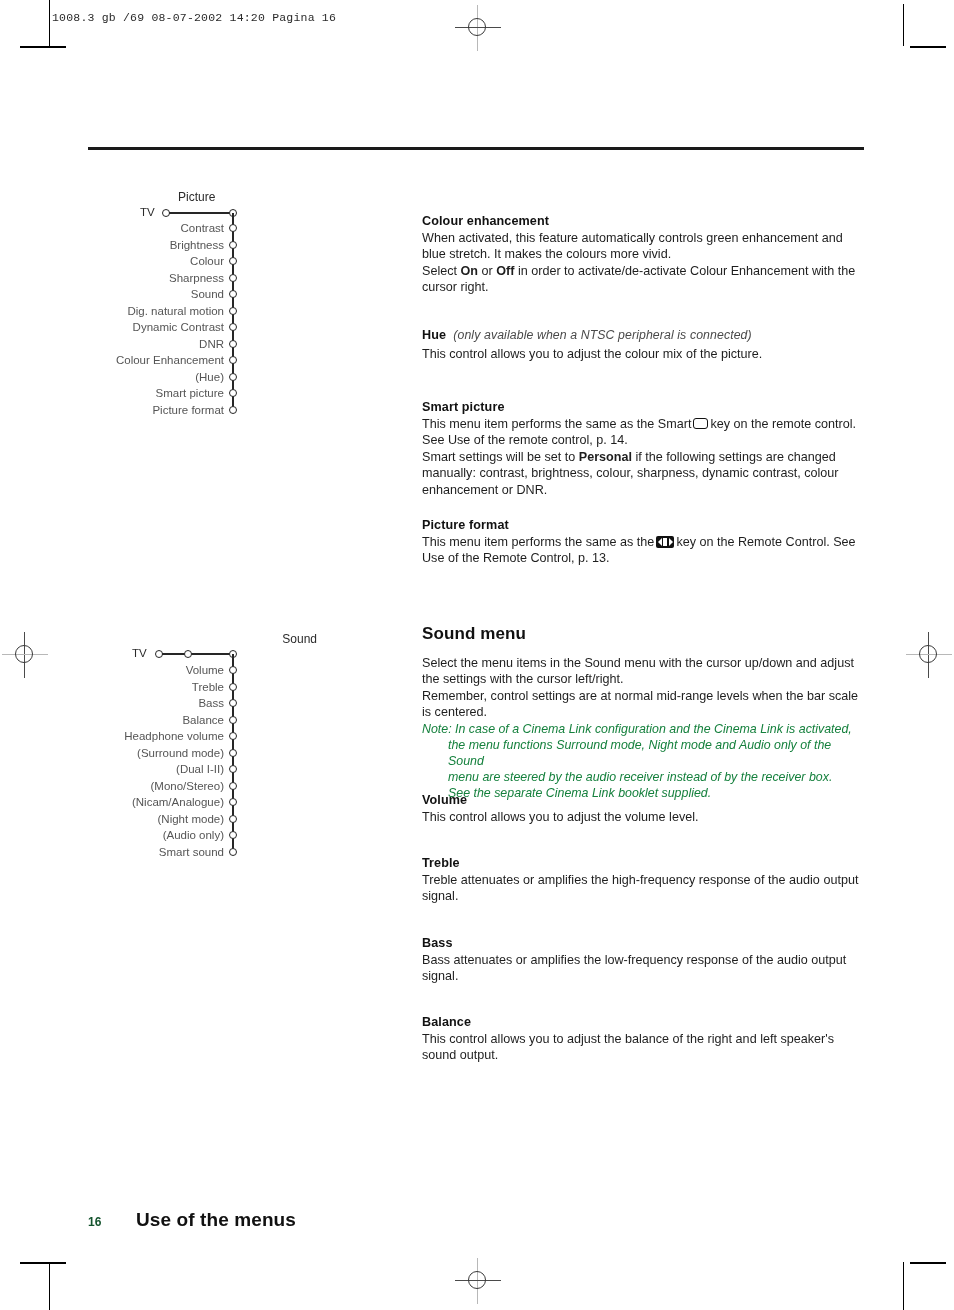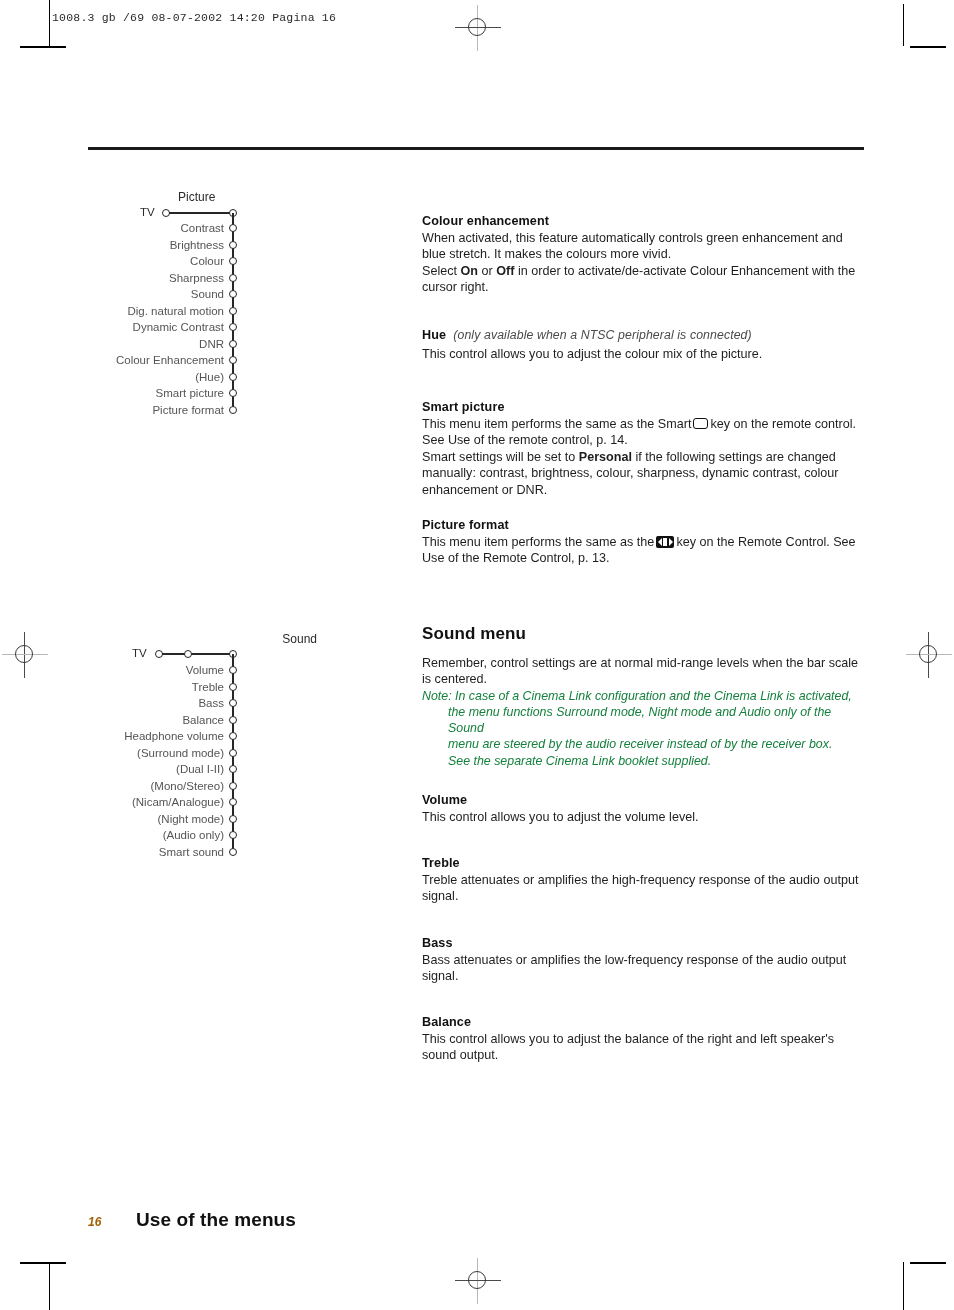--- a/index.html
+++ b/index.html
@@ -60,21 +60,21 @@
     border-radius:2px;vertical-align:-2px;margin:0 2px;position:relative;}
   .key-format::before,.key-format::after{content:"";position:absolute;top:2px;
     width:0;height:0;border-top:4px solid transparent;border-bottom:4px solid transparent;}
   .key-format::before{left:1.5px;border-right:4px solid #fff;}
   .key-format::after{right:1.5px;border-left:4px solid #fff;}
   .key-format span{position:absolute;left:7px;top:2px;width:4px;height:8px;
     background:#fff;display:block;}
 
   
   .footer{position:absolute;left:88px;top:1209px;display:flex;align-items:baseline;}
-  .footer .pg{font-size:12px;font-weight:bold;color:#a16207;width:48px;font-style:italic;}
+  .footer .pg{font-size:12px;font-weight:bold;color:#14532d;width:48px;}
   .footer .ftitle{font-size:19px;font-weight:bold;color:#111;letter-spacing:0.1px;}
 </style>
 </head>
 <body>
 
 <div class="crop-v" style="left:49px;top:0;height:46px;"></div>
 <div class="crop-h" style="left:20px;top:46px;width:46px;"></div>
 <div class="crop-v" style="left:903px;top:4px;height:42px;"></div>
 <div class="crop-h" style="left:910px;top:46px;width:36px;"></div>
 <div class="crop-v" style="left:49px;top:1262px;height:48px;"></div>
@@ -194,20 +194,21 @@
   <p class="body"><span>Smart settings will be set to </span><b>Personal</b><span> if the following settings are changed manually: contrast, brightness, colour, sharpness, dynamic contrast, colour enhancement or DNR.</span></p>
 </div>
 
 <div class="col" style="top:518px;">
   <h3 class="sec">Picture format</h3>
   <p class="body"><span>This menu item performs the same as the</span><span class="key-format"><span></span></span><span>key on the Remote Control. See Use of the Remote Control, p. 13.</span></p>
 </div>
 
 <div class="col" style="top:624px;">
   <h2 class="sec">Sound menu</h2>
+  <p class="body">Select the menu items in the Sound menu with the cursor up/down and adjust the settings with the cursor left/right.</p>
   <p class="body">Remember, control settings are at normal mid-range levels when the bar scale is centered.</p>
   <p class="note"><span class="lead">Note:</span><span> In case of a Cinema Link configuration and the Cinema Link is activated,</span><span class="note-ind">the menu functions Surround mode, Night mode and Audio only of the Sound</span><span class="note-ind">menu are steered by the audio receiver instead of by the receiver box.</span><span class="note-ind">See the separate Cinema Link booklet supplied.</span></p>
 </div>
 
 <div class="col" style="top:793px;">
   <h3 class="sec">Volume</h3>
   <p class="body">This control allows you to adjust the volume level.</p>
 </div>
 
 <div class="col" style="top:856px;">

